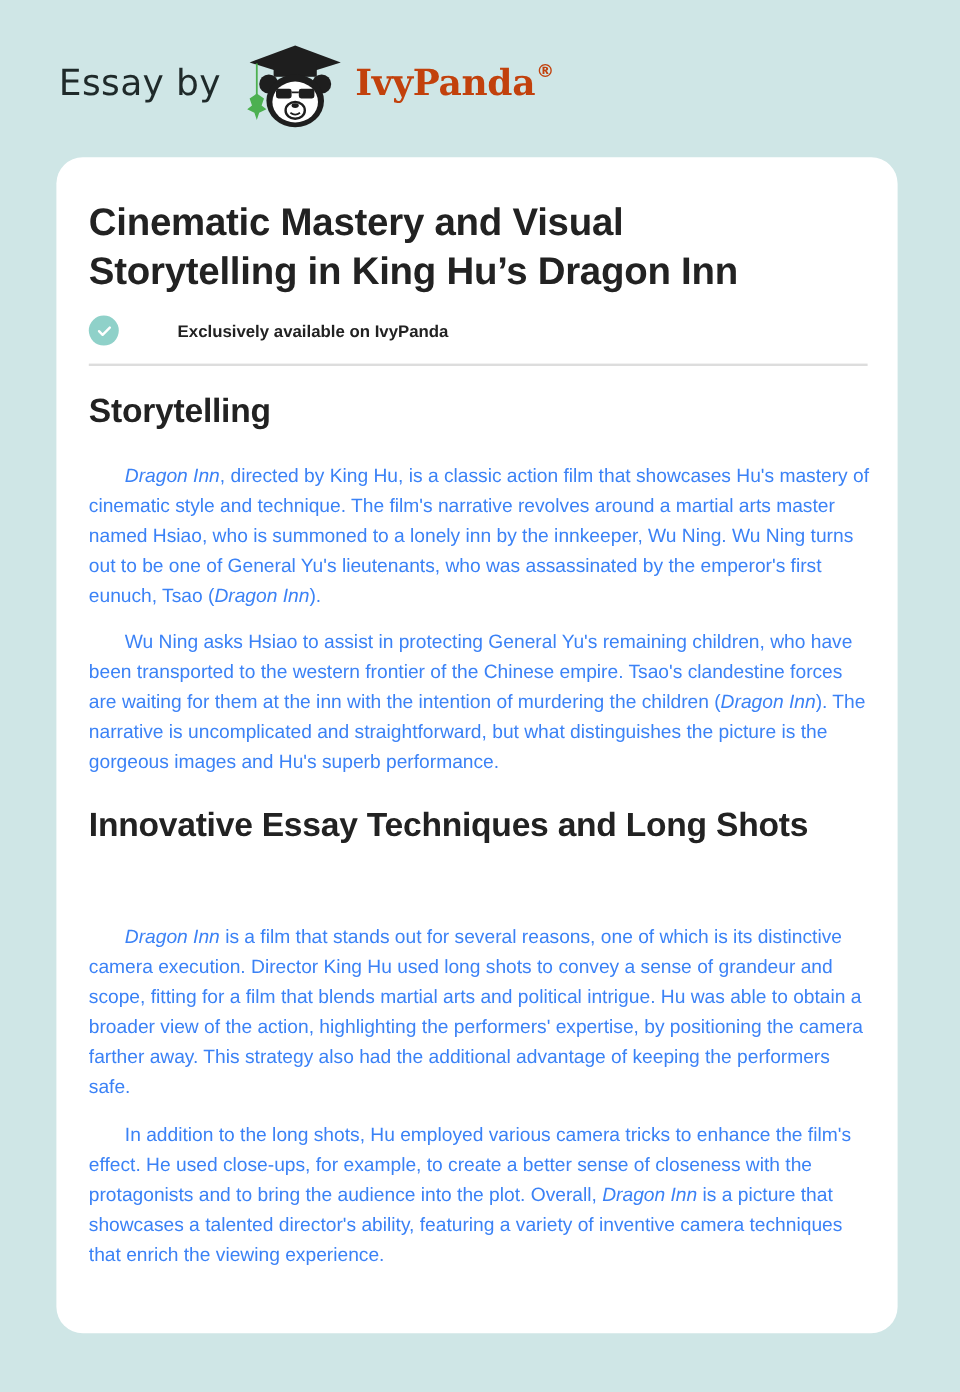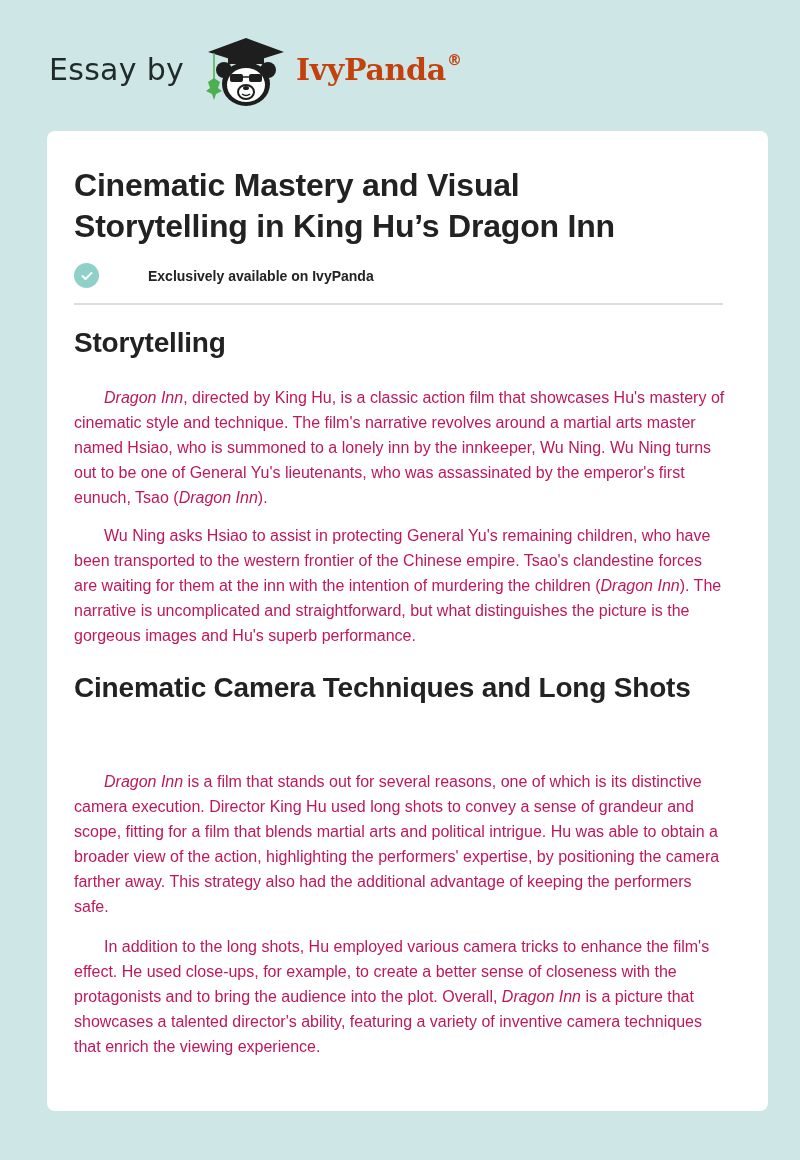--- a/index.html
+++ b/index.html
@@ -56,22 +56,21 @@
       top: -4px;
       margin-left: 1px;
     }
     .card {
       position: absolute;
       left: 47px;
       top: 131px;
       width: 701px;
       height: 980px;
       background: #ffffff;
-      border-radius: 8px;
-      padding-left: 20px;
+      border-radius: 22px;
     }
     .title {
       position: absolute;
       left: 27px;
       top: 34px;
       width: 620px;
       margin: 0;
       font-size: 32px;
       line-height: 41px;
       font-weight: bold;
@@ -120,21 +119,21 @@
       width: 620px;
       letter-spacing: -0.2px;
     }
     .para {
       position: absolute;
       left: 27px;
       width: 655px;
       margin: 0;
       font-size: 16px;
       line-height: 25px;
-      color: #be185d;
+      color: #3b82f6;
       text-indent: 30px;
     }
     .para em {
       font-style: italic;
     }
   </style>
 </head>
 <body>
 
 <div class="header">
@@ -179,17 +178,17 @@
     <span class="exclusive-text">Exclusively available on IvyPanda</span>
   </div>
 
   <div class="divider"></div>
 
   <h2 class="section-heading" style="top:192px;">Storytelling</h2>
 
   <p class="para" style="top:254px;"><em>Dragon Inn</em>, directed by King Hu, is a classic action film that showcases Hu's mastery of cinematic style and technique. The film's narrative revolves around a martial arts master named Hsiao, who is summoned to a lonely inn by the innkeeper, Wu Ning. Wu Ning turns out to be one of General Yu's lieutenants, who was assassinated by the emperor's first eunuch, Tsao (<em>Dragon Inn</em>).</p>
   <p class="para" style="top:392px;">Wu Ning asks Hsiao to assist in protecting General Yu's remaining children, who have been transported to the western frontier of the Chinese empire. Tsao's clandestine forces are waiting for them at the inn with the intention of murdering the children (<em>Dragon Inn</em>). The narrative is uncomplicated and straightforward, but what distinguishes the picture is the gorgeous images and Hu's superb performance.</p>
 
-  <h2 class="section-heading" style="top:536px; line-height:41px;">Cinematic Camera Techniques and Long Shots</h2>
+  <h2 class="section-heading" style="top:536px; line-height:41px;">Innovative Essay Techniques and Long Shots</h2>
 
   <p class="para" style="top:638px;"><em>Dragon Inn</em> is a film that stands out for several reasons, one of which is its distinctive camera execution. Director King Hu used long shots to convey a sense of grandeur and scope, fitting for a film that blends martial arts and political intrigue. Hu was able to obtain a broader view of the action, highlighting the performers' expertise, by positioning the camera farther away. This strategy also had the additional advantage of keeping the performers safe.</p>
   <p class="para" style="top:803px;">In addition to the long shots, Hu employed various camera tricks to enhance the film's effect. He used close-ups, for example, to create a better sense of closeness with the protagonists and to bring the audience into the plot. Overall, <em>Dragon Inn</em> is a picture that showcases a talented director's ability, featuring a variety of inventive camera techniques that enrich the viewing experience.</p>
 </div>
 
 </body></html>

